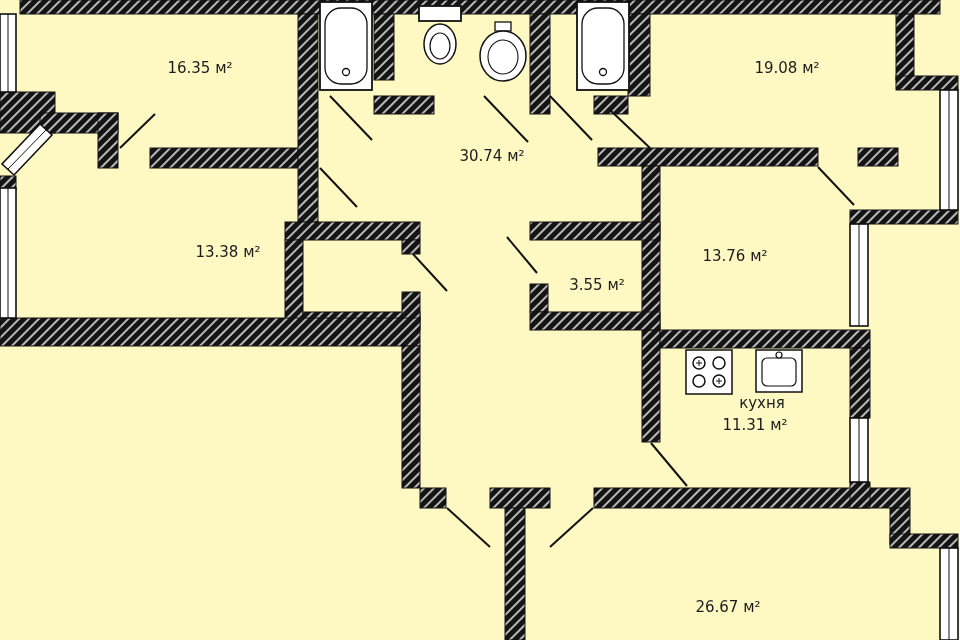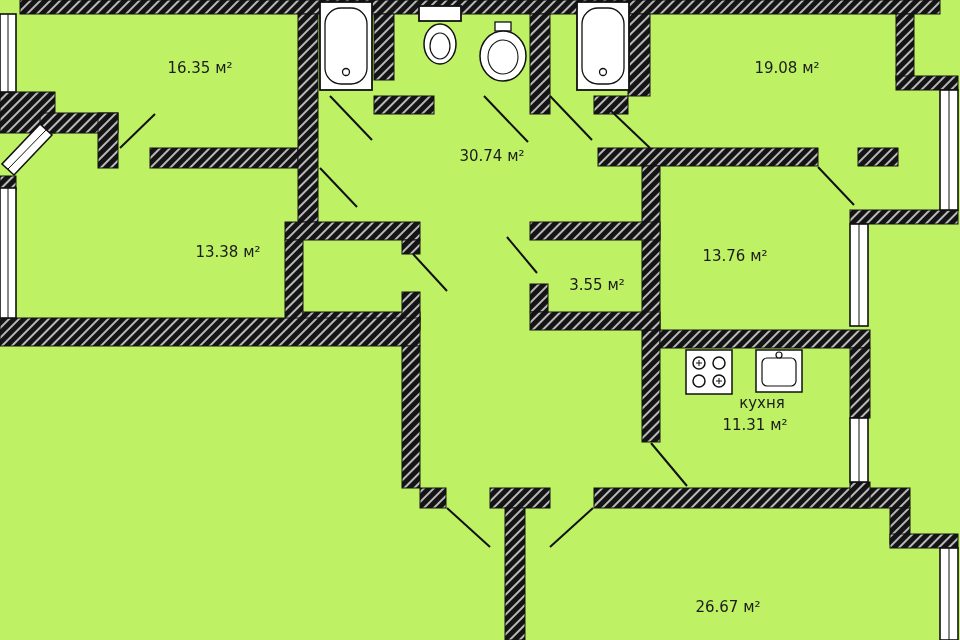--- a/index.html
+++ b/index.html
@@ -1,16 +1,16 @@
 <!DOCTYPE html>
 <html><head>
 <meta charset="utf-8">
 <style>
   html,body{margin:0;padding:0;background:#ffffff;}
-  .stage{position:relative;width:960px;height:640px;background:#bef264;overflow:hidden;
+  .stage{position:relative;width:960px;height:640px;background:#fef9c3;overflow:hidden;
          font-family:"DejaVu Sans",sans-serif;}
   svg{display:block;}
   text.area-label{font-family:"DejaVu Sans",sans-serif;font-size:15px;fill:#1c1c1c;}
 </style>
 </head>
 <body>
 
 <div class="stage">
 <svg width="960" height="640" viewBox="0 0 960 640">
   <defs>

